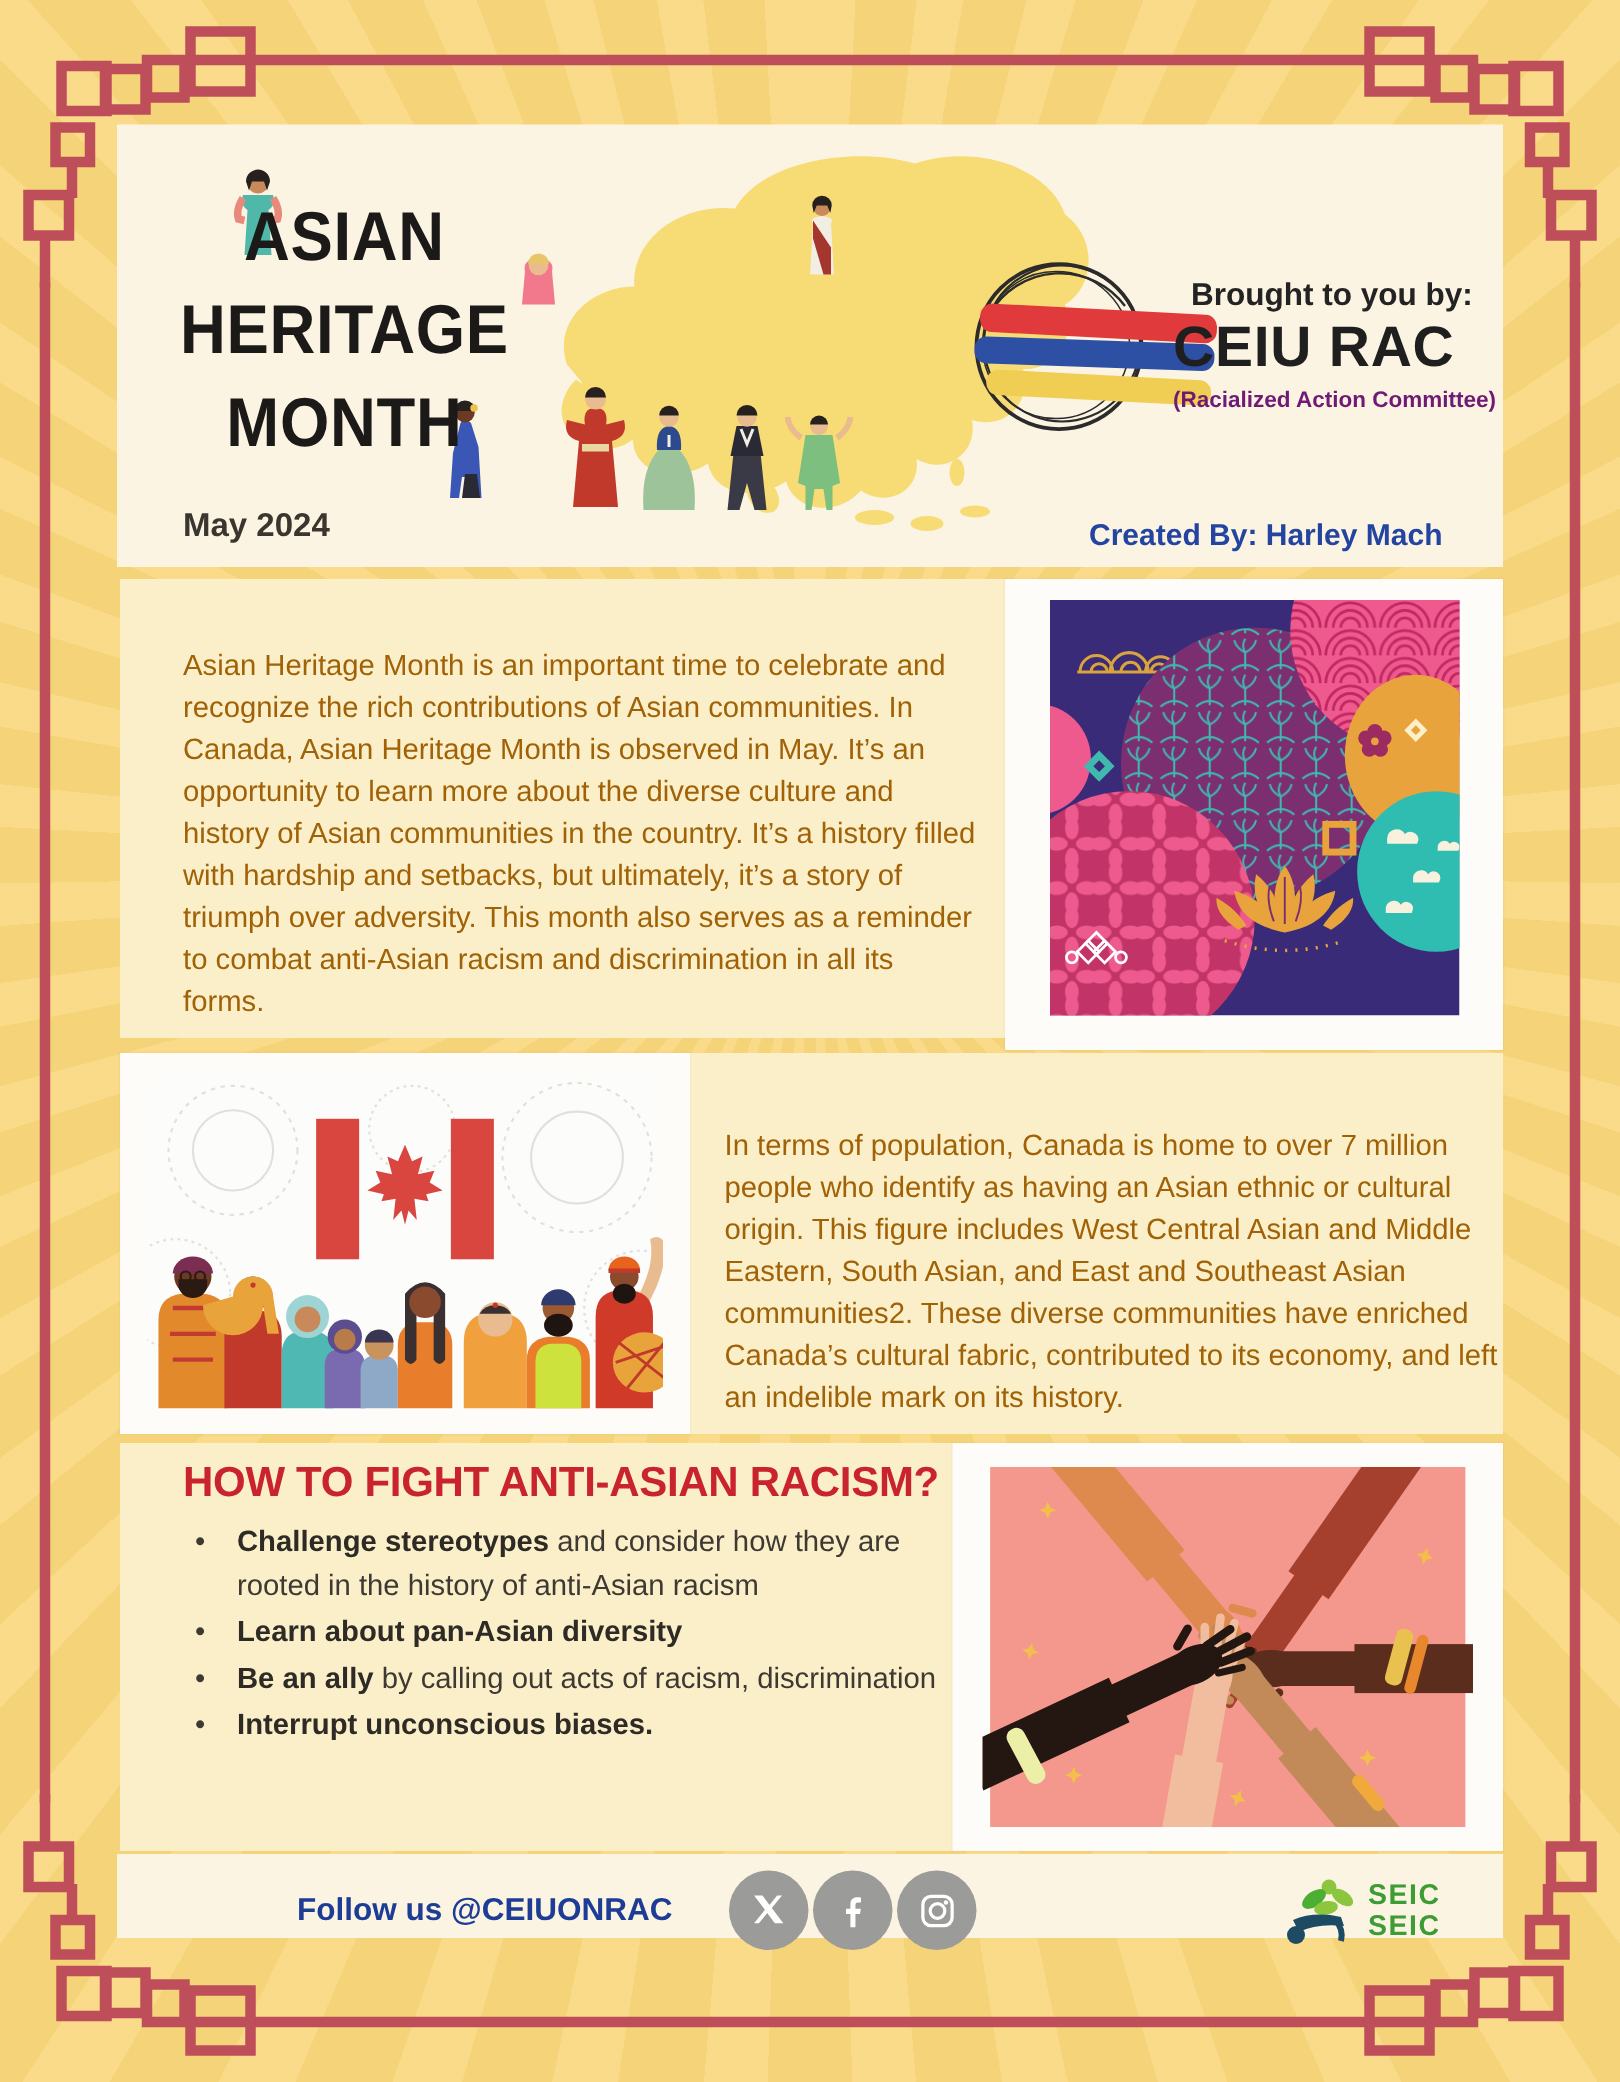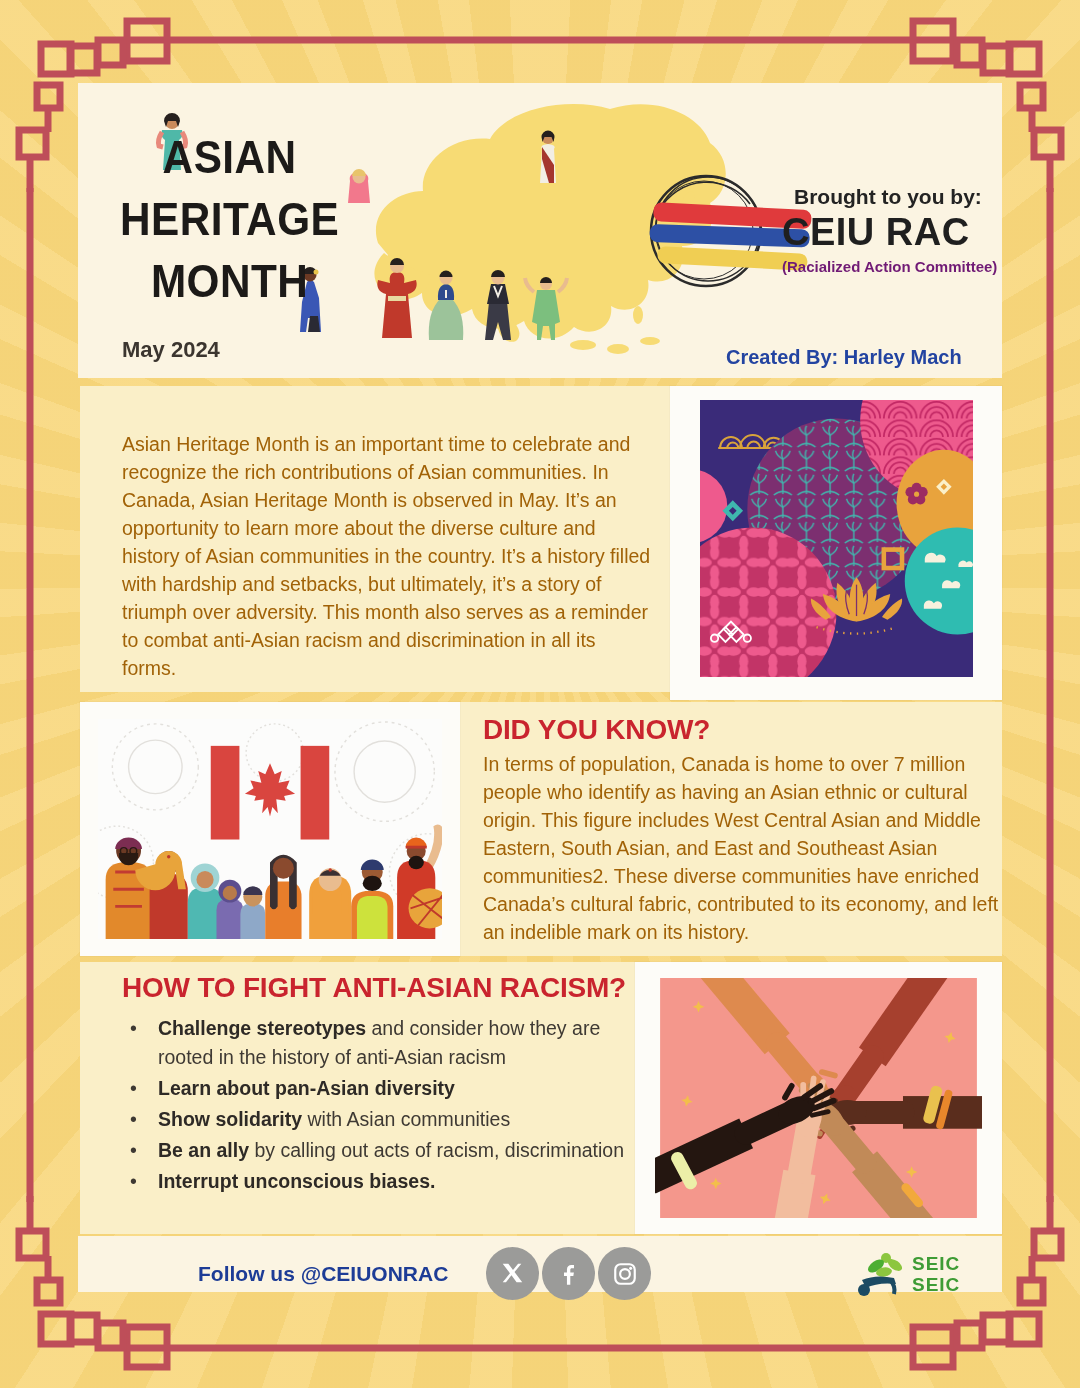--- a/index.html
+++ b/index.html
@@ -287,21 +287,20 @@
           <path d="M0 -6 V-40"></path>
             <path d="M-8 -8 C-12 -18 -13 -26 -11 -34"></path>
           <path d="M8 -8 C12 -18 13 -26 11 -34"></path>
         </g>
         <path d="M-44 6 Q0 20 44 6" stroke="#E8A33D" stroke-width="2.5" fill="none" stroke-dasharray="1.5 6"></path>
       </g>
     </svg>
   </div>
 
   <div class="card panel row2">
-    <div class="sec-h">DID YOU KNOW?</div>
     <div class="sec-b">In terms of population, Canada is home to over 7 million people who identify as having an Asian ethnic or cultural origin. This figure includes West Central Asian and Middle Eastern, South Asian, and East and Southeast Asian communities2. These diverse communities have enriched Canada’s cultural fabric, contributed to its economy, and left an indelible mark on its history.</div>
   </div>
   <div class="card white img-card2">
     <svg width="344" height="222" viewBox="0 0 360 230">
       <rect width="360" height="230" fill="#FCFCFB"></rect>
       <g stroke="#E2E0DC" fill="none" stroke-width="1.5">
         <circle cx="60" cy="50" r="45" stroke-dasharray="3 4"></circle>
           <circle cx="60" cy="50" r="28"></circle>
         <circle cx="185" cy="35" r="30" stroke-dasharray="2 3"></circle>
         <circle cx="300" cy="55" r="52" stroke-dasharray="3 4"></circle>
@@ -386,21 +385,20 @@
         </g>
       </g>
     </svg>
   </div>
 
   <div class="card panel row3">
     <div class="sec-h">HOW TO FIGHT ANTI-ASIAN RACISM?</div>
     <ul class="bullets">
         <li><b>Challenge stereotypes</b><span> and consider how they are rooted in the history of anti-Asian racism</span></li>
         <li><b>Learn about pan-Asian diversity</b></li>
-        <li><b>Show solidarity</b><span> with Asian communities</span></li>
         <li><b>Be an ally</b><span> by calling out acts of racism, discrimination</span></li>
         <li><b>Interrupt unconscious biases.</b></li>
       </ul>
   </div>
   <div class="card white img-card3">
     <svg width="327" height="240" viewBox="0 0 330 250">
       <defs>
         <g id="handArm">
           <rect x="-140" y="-17" width="112" height="34" class="slv"></rect>
           <rect x="-40" y="-12" width="78" height="24" rx="12"></rect>

